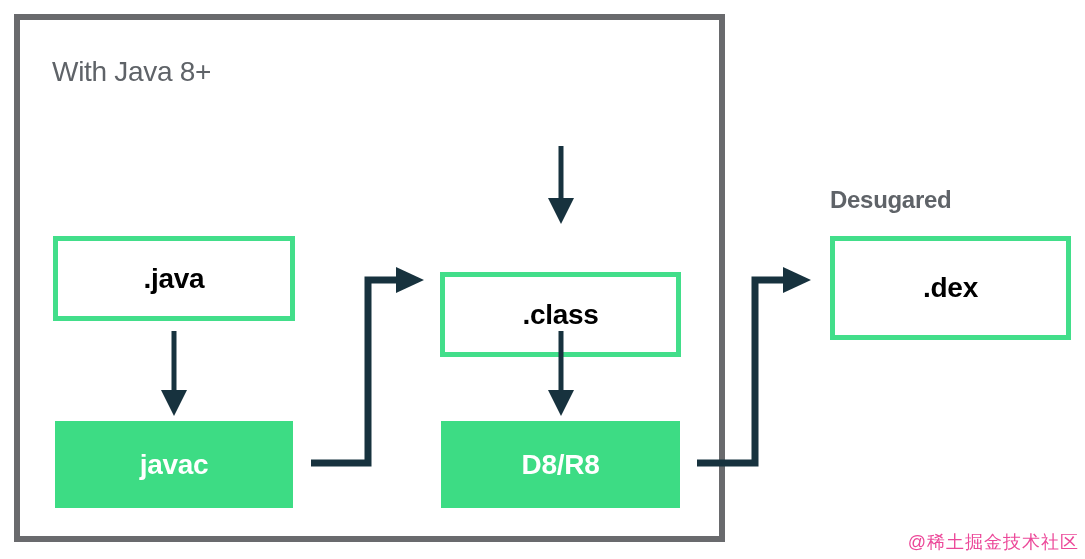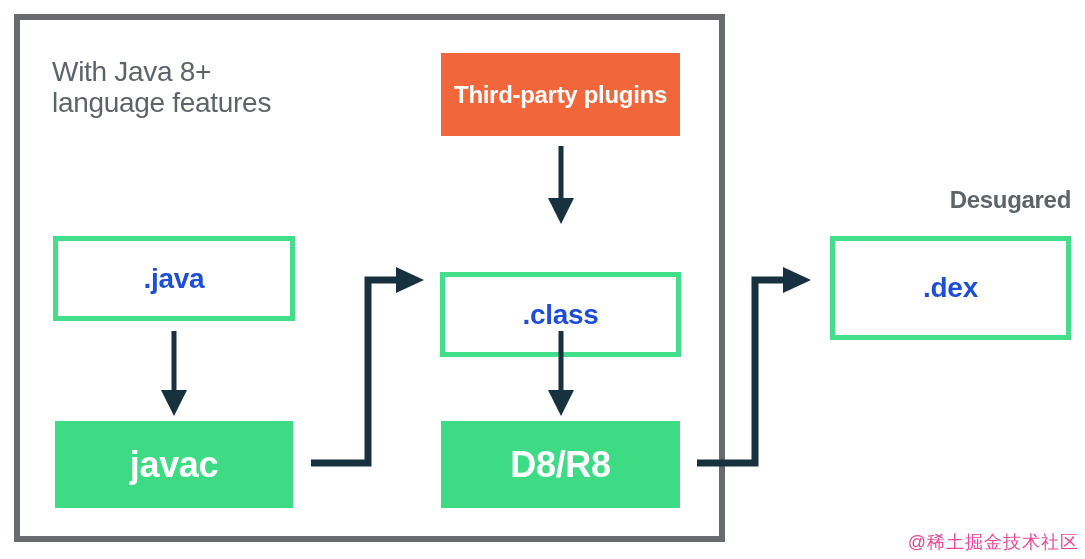--- a/index.html
+++ b/index.html
@@ -49,39 +49,38 @@
     top: 53px;
     width: 239px;
     height: 83px;
     background: #F1663A;
     color: #ffffff;
     font-size: 24px;
   }
   .node-outline {
     border: 5px solid #42DE8A;
     background: #ffffff;
-    color: #1d4ed8;
+    color: #000000;
     font-size: 28px;
   }
   .node-java  { left: 53px;  top: 236px; width: 242px; height: 85px; }
   .node-class { left: 440px; top: 236px; width: 241px; height: 85px; margin-top: 36px; }
   .node-dex   { left: 830px; top: 236px; width: 241px; height: 104px; }
   .node-fill {
     background: #3DDC84;
     color: #ffffff;
-    font-size: 36px;
+    font-size: 28px;
   }
   .node-javac { left: 55px;  top: 421px; width: 238px; height: 87px; }
   .node-d8r8  { left: 441px; top: 421px; width: 239px; height: 87px; }
   .desugared-label {
     position: absolute;
     left: 830px;
     top: 186px;
     width: 241px;
-    text-align: right;
     font-size: 24px;
     font-weight: 700;
     color: #5F6368;
     letter-spacing: -0.3px;
   }
   .arrow-layer {
     position: absolute;
     left: 0;
     top: 0;
     width: 1085px;
@@ -100,26 +99,22 @@
 </style>
 </head>
 <body>
 
 <div class="diagram">
 
   <div class="main-frame"></div>
 
   <div class="context-label">
     <div>With Java 8+</div>
-    <div>language features</div>
   </div>
 
-  <div class="node node-orange">
-    <span>Third-party plugins</span>
-  </div>
 
   <div class="node node-outline node-java">
     <span>.java</span>
   </div>
   <div class="node node-outline node-class">
     <span>.class</span>
   </div>
   <div class="node node-outline node-dex">
     <span>.dex</span>
   </div>

